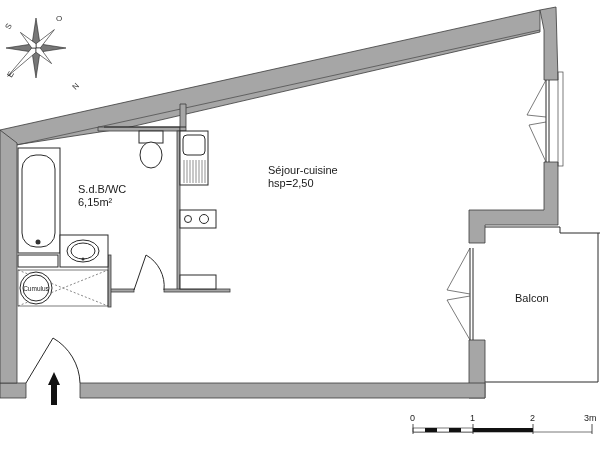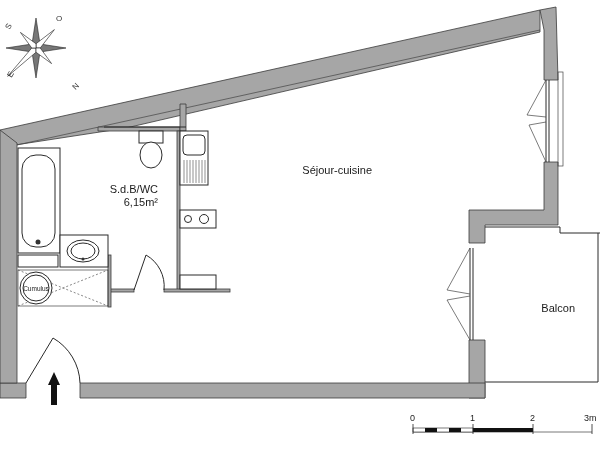--- a/index.html
+++ b/index.html
@@ -4,21 +4,21 @@
   <style>
     html, body { margin: 0; padding: 0; background: #ffffff; }
     body { width: 600px; height: 450px; position: relative; overflow: hidden; font-family: "Liberation Sans", sans-serif; }
     #plan { position: absolute; left: 0; top: 0; width: 600px; height: 450px; }
     .wall { fill: #a6a6a6; stroke: #3a3a3a; stroke-width: 0.8; }
     .line { fill: none; stroke: #2a2a2a; stroke-width: 1; }
     .thin { fill: none; stroke: #444; stroke-width: 0.7; }
     .dash { fill: none; stroke: #555; stroke-width: 0.7; stroke-dasharray: 2 2; }
     .fixture { fill: #fff; stroke: #2a2a2a; stroke-width: 1; }
     .lbl { font-family: "Liberation Sans", sans-serif; fill: #1a1a1a; }
-    .room-label { position: absolute; text-align: right; font-size: 11px; line-height: 13px; color: #1a1a1a; font-family: "Liberation Sans", sans-serif; }
+    .room-label { position: absolute; text-align: left; font-size: 11px; line-height: 13px; color: #1a1a1a; font-family: "Liberation Sans", sans-serif; }
     .scale-label { position: absolute; font-size: 9px; color: #222; font-family: "Liberation Sans", sans-serif; }
     .compass-letter { position: absolute; font-size: 8px; color: #333; font-family: "Liberation Sans", sans-serif; }
   </style>
 </head>
 <body>
 
 <svg id="plan" viewBox="0 0 600 450" xmlns="http://www.w3.org/2000/svg">
 
   <g transform="translate(36,48)">
     <polygon points="0,-30 4,-4 0,0 -4,-4" fill="#777" stroke="#222" stroke-width="0.6"></polygon>
@@ -160,27 +160,28 @@
   </g>
 </svg>
 
 <div class="compass-letter" style="left:6px;top:22px;transform:rotate(-60deg);">S</div>
 <div class="compass-letter" style="left:56px;top:14px;">O</div>
 <div class="compass-letter" style="left:8px;top:70px;transform:rotate(-60deg);">E</div>
 <div class="compass-letter" style="left:73px;top:82px;transform:rotate(-45deg);">N</div>
 
 <div class="room-label" style="left:268px;top:164px;width:104px;">
   <div>Séjour-cuisine</div>
+  <div>hsp=2,50</div>
 </div>
 
 <div class="room-label" style="left:78px;top:183px;width:80px;">
   <div>S.d.B/WC</div>
   <div>6,15m²</div>
 </div>
 
-<div class="room-label" style="left:515px;top:292px;width:60px;margin-top:10px;">
+<div class="room-label" style="left:515px;top:292px;width:60px;">
   <div>Balcon</div>
 </div>
 
 <div class="scale-label" style="left:410px;top:413px;">0</div>
 <div class="scale-label" style="left:470px;top:413px;">1</div>
 <div class="scale-label" style="left:530px;top:413px;">2</div>
 <div class="scale-label" style="left:584px;top:413px;text-align:right;">3m</div>
 
 </body></html>

